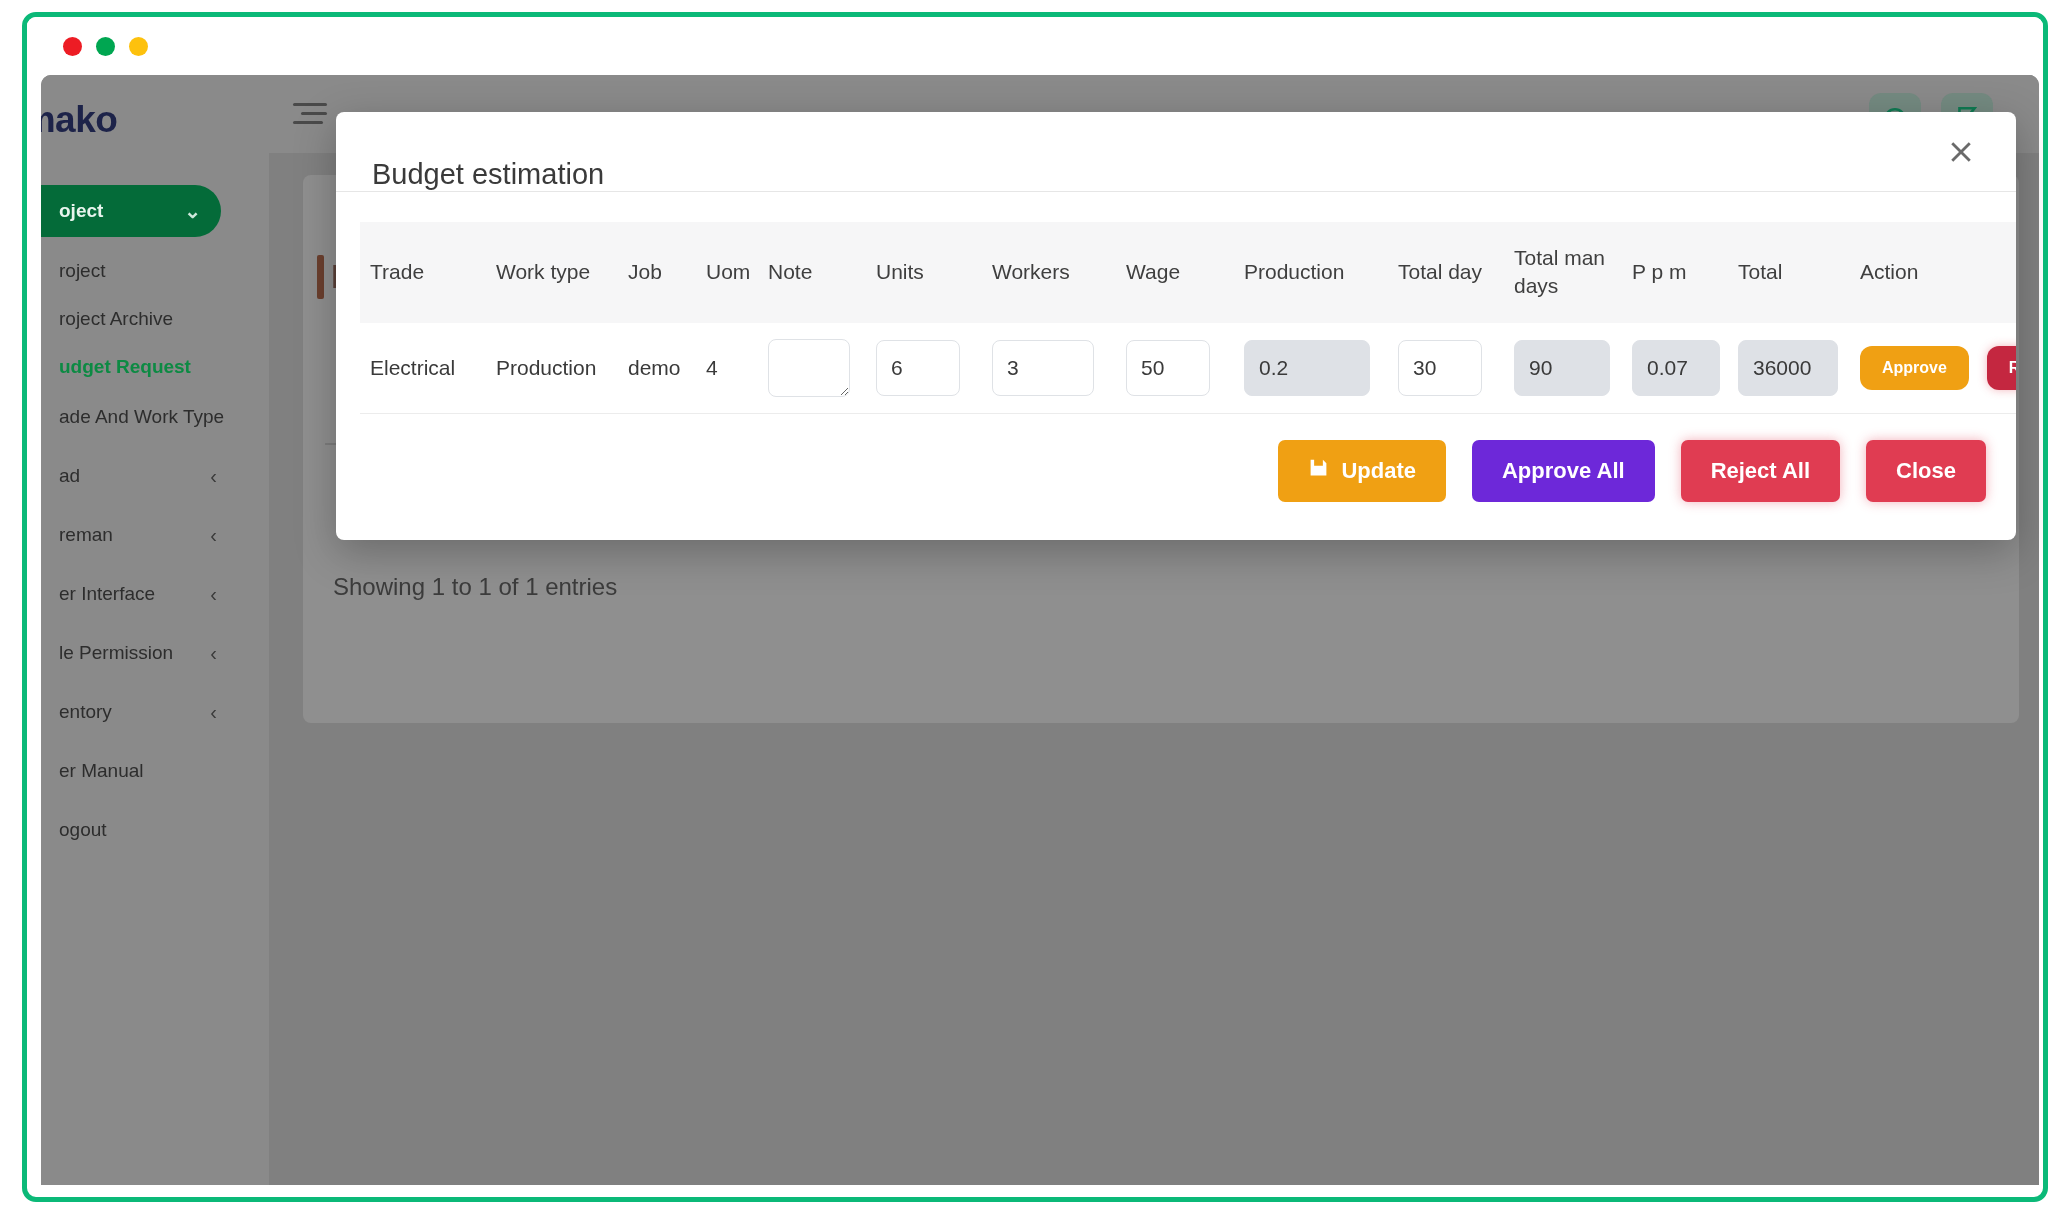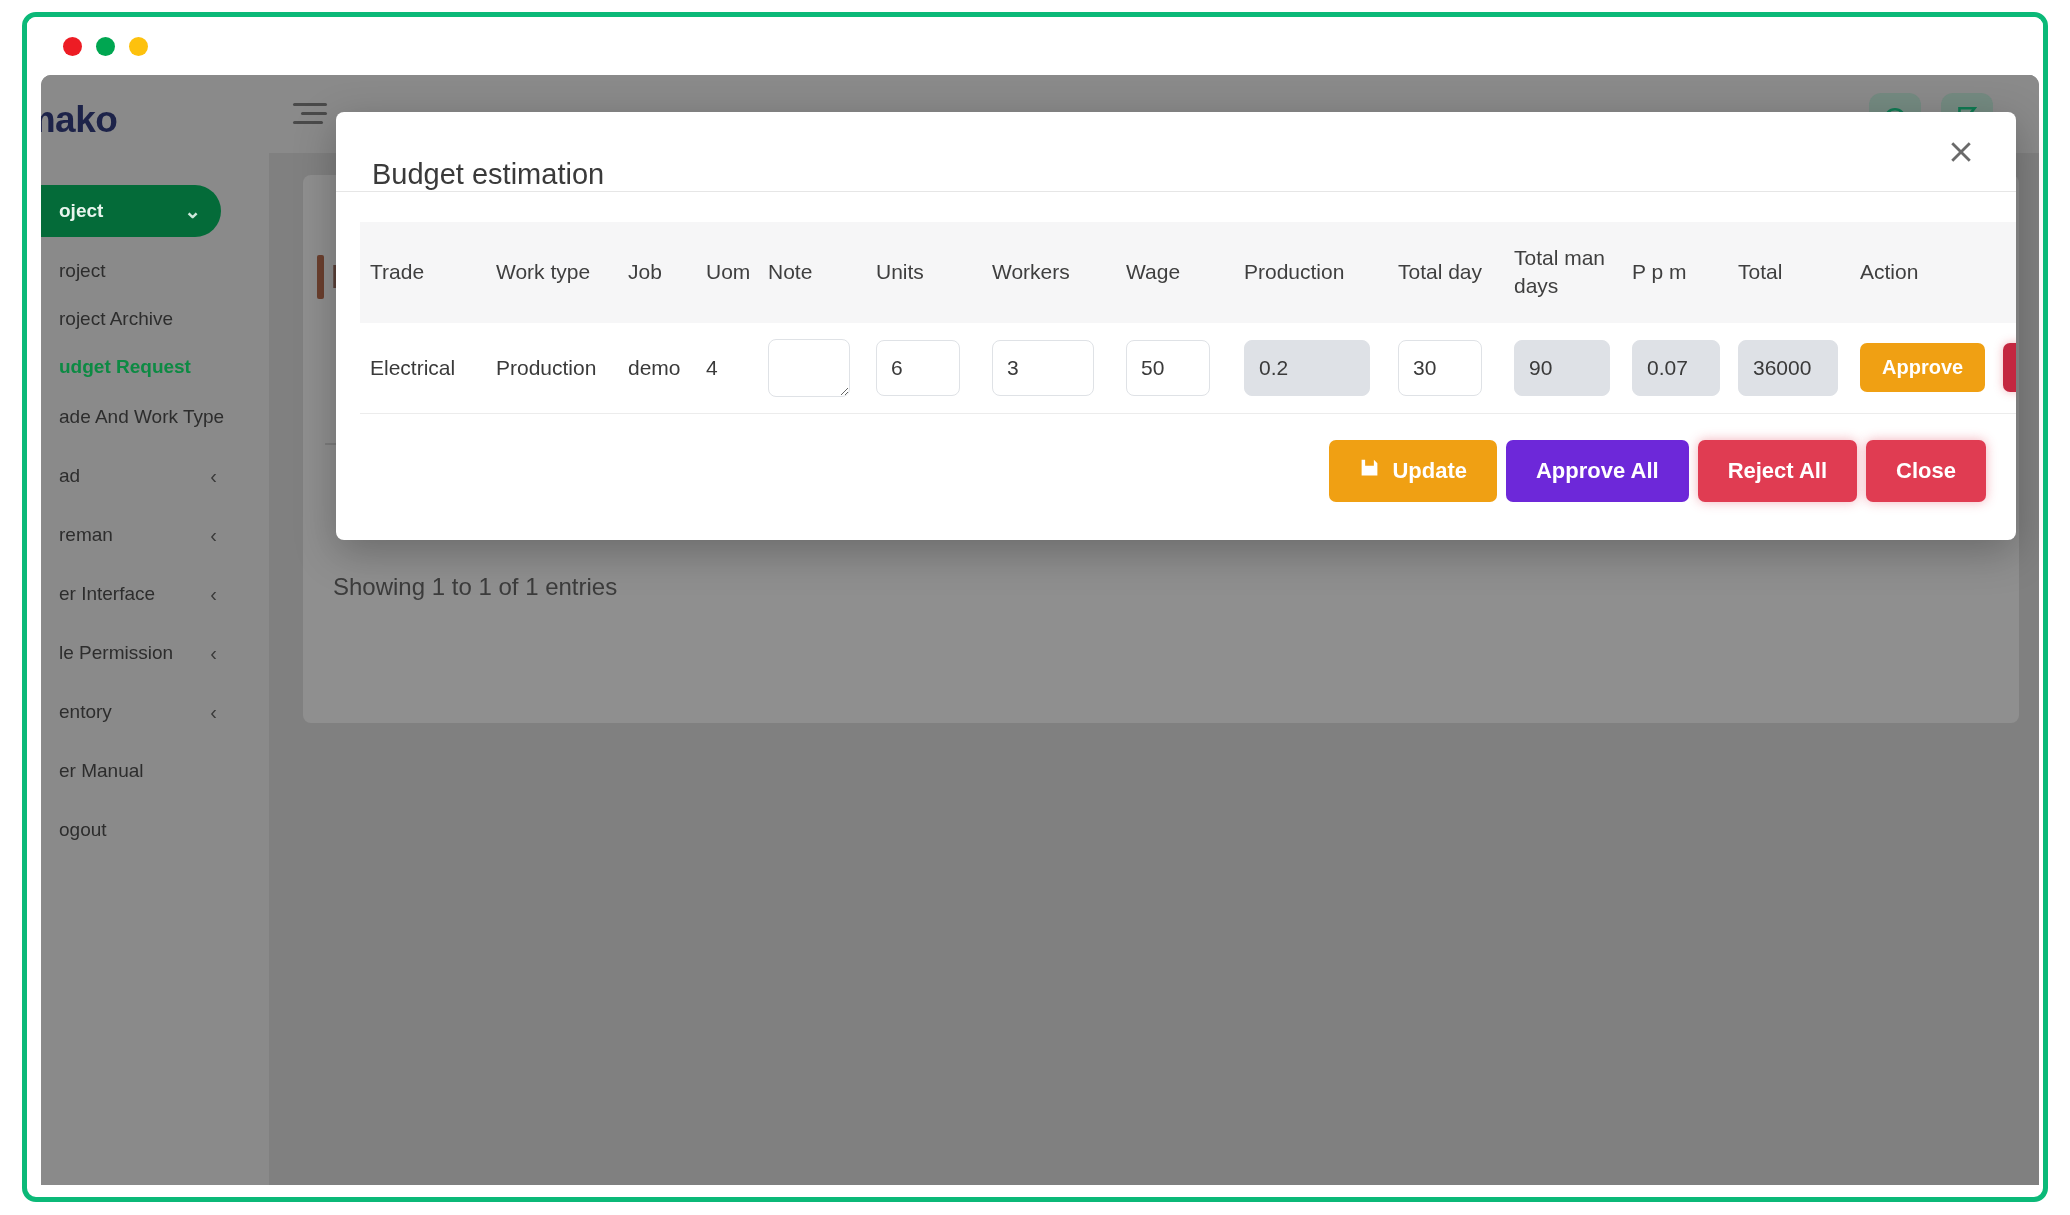--- a/index.html
+++ b/index.html
@@ -280,37 +280,37 @@
   .fld.w-total { width: 100px; }
   textarea.fld.note {
     width: 82px;
     height: 58px;
     resize: both;
     padding: 8px 10px;
   }
 
   .btn {
     border: none;
-    border-radius: 7px;
+    border-radius: 12px;
     color: #ffffff;
-    font-size: 20px;
+    font-size: 16px;
     font-weight: 700;
     cursor: pointer;
     font-family: "Liberation Sans", sans-serif;
   }
   .btn-approve { background: #f0a013; padding: 13px 22px; }
   .btn-reject  { background: #c42740; padding: 13px 22px; box-shadow: 0 0 10px rgba(220,53,69,0.35); }
   .action-cell { white-space: nowrap; }
   .action-cell .btn + .btn { margin-left: 12px; }
 
   #modal-footer {
     padding: 26px 30px 38px 30px;
     display: flex;
     justify-content: flex-end;
-    gap: 9px;
+    gap: 26px;
   }
   .btn-lg {
     height: 62px;
     padding: 0 30px;
     font-size: 22px;
     border-radius: 7px;
     display: inline-flex;
     align-items: center;
     gap: 12px;
   }

